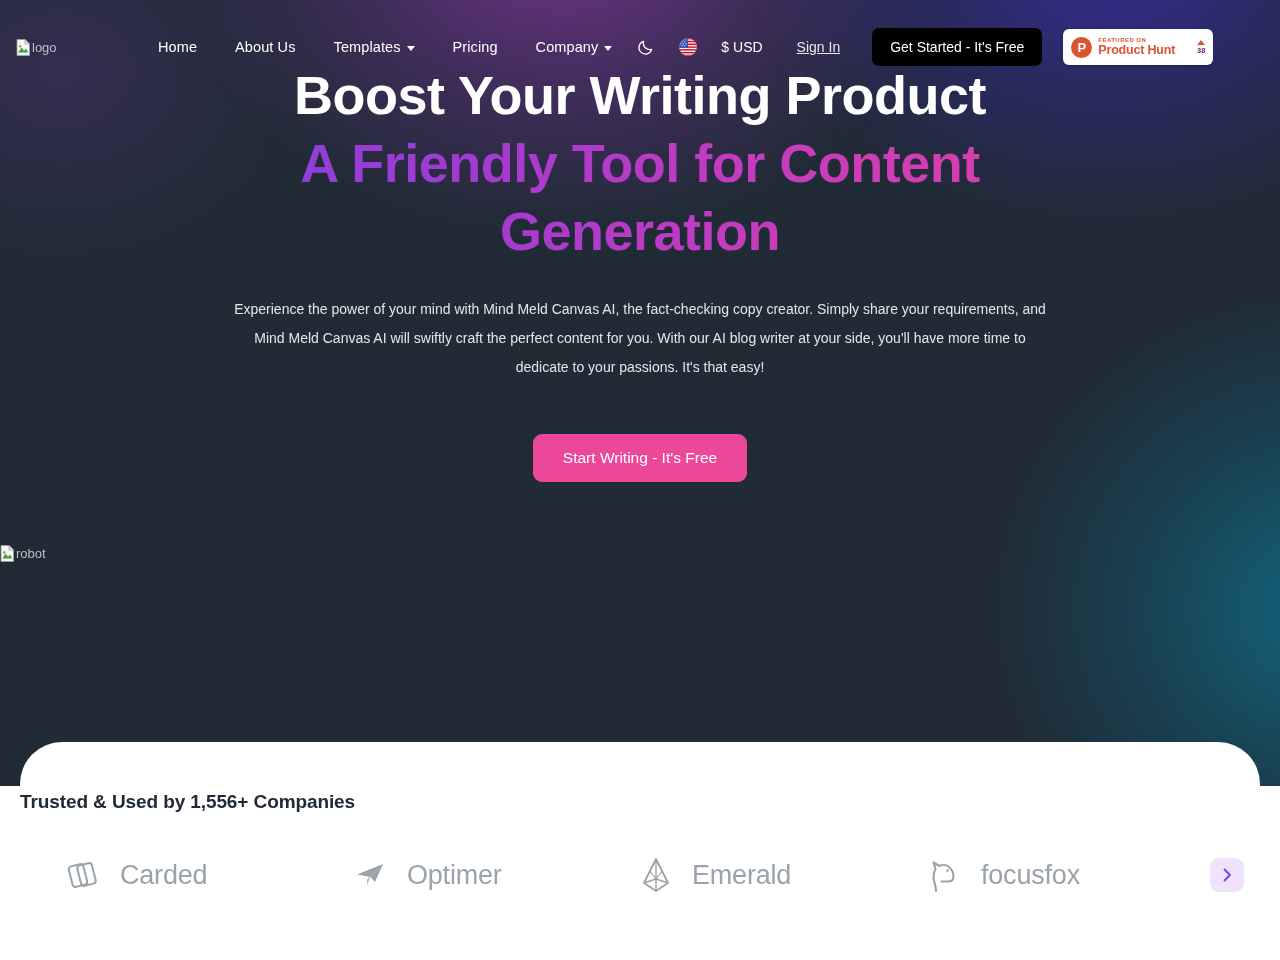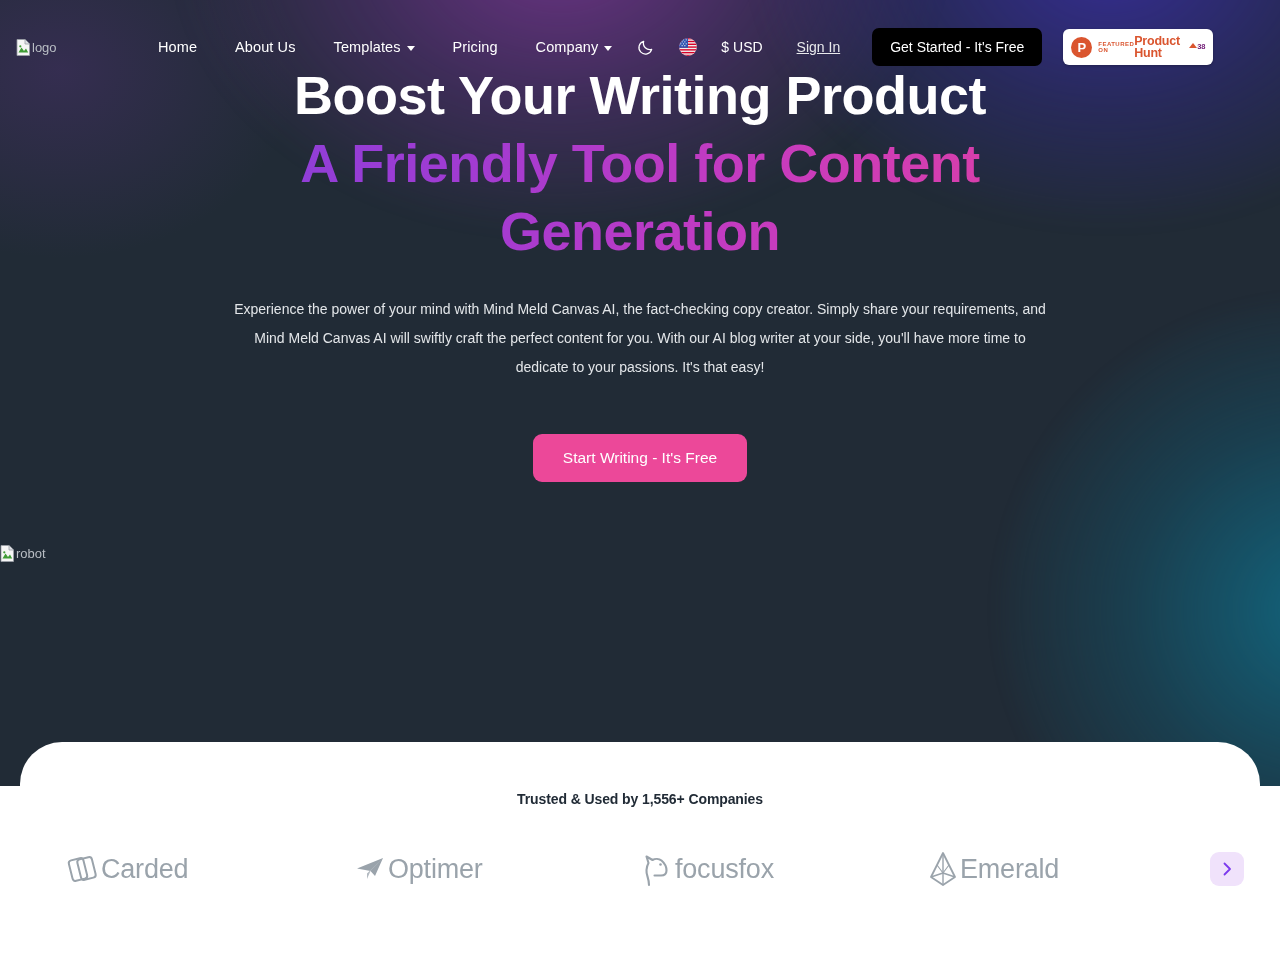--- a/index.html
+++ b/index.html
@@ -95,28 +95,28 @@
     display:flex;align-items:center;gap:6px;
     padding:0 8px;cursor:pointer;
     box-shadow:0 1px 3px rgba(0,0,0,.25);
   }
   .ph-logo{
     width:21px;height:21px;border-radius:50%;background:#DA552F;
     color:#fff;font-size:13px;font-weight:bold;
     display:flex;align-items:center;justify-content:center;flex:none;
     line-height:1;font-family:"Liberation Sans", sans-serif;
   }
-  .ph-text{display:flex;flex-direction:row;line-height:1;flex:1;align-items:center;}
+  .ph-text{display:flex;flex-direction:column;line-height:1;flex:1;}
   .ph-featured{
     font-size:6px;color:#DA552F;font-weight:bold;letter-spacing:.45px;
     text-transform:uppercase;margin-bottom:1px;
   }
   .ph-name{font-size:12.5px;color:#DA552F;font-weight:bold;letter-spacing:-.2px;}
   .ph-votes{
-    display:flex;flex-direction:row;align-items:flex-start;justify-content:center;
+    display:flex;flex-direction:column;align-items:flex-end;justify-content:center;
     color:#701a75;flex:none;width:16px;
   }
   .ph-caret{
     width:0;height:0;border-left:4px solid transparent;border-right:4px solid transparent;
     border-bottom:5px solid #DA552F;margin-bottom:2px;
   }
   .ph-count{font-size:7.5px;font-weight:bold;line-height:1;}
 
   
   .hero-content{
@@ -151,29 +151,29 @@
   .trusted-full{
     position:absolute;left:0;top:786px;width:1280px;height:174px;
     background:#ffffff;z-index:11;
   }
   .trusted-panel{
     position:absolute;left:20px;top:742px;width:1240px;height:218px;
     background:#ffffff;border-radius:42px 42px 0 0;z-index:12;
     overflow:hidden;
   }
   .trusted-title{
-    text-align:center;color:#212B36;font-size:14px;font-weight:bold;
+    color:#212B36;font-size:19px;font-weight:bold;
     padding-top:49px;letter-spacing:-.1px;
   }
   .logos-row{
     position:relative;display:flex;align-items:center;
     padding:0 46px;margin-top:44px;
   }
   .logo-item{
-    display:flex;align-items:center;gap:1px;
+    display:flex;align-items:center;gap:20px;
     color:#9AA3AB;font-size:27px;flex:1;
     white-space:nowrap;cursor:pointer;
   }
   .logo-item .mark{flex:none;display:flex;align-items:center;}
   .logo-label{letter-spacing:-.2px;}
   .carousel-next{
     position:absolute;right:16px;top:50%;transform:translateY(-50%);
     width:34px;height:34px;border-radius:9px;border:none;
     background:#F0E2FB;cursor:pointer;
     display:flex;align-items:center;justify-content:center;
@@ -342,42 +342,42 @@
         <svg width="34" height="34" viewBox="0 0 34 34">
           <path d="M4 16.5 L30 6 L22 24 L17.5 19 Z" fill="#9AA3AB"></path>
           <path d="M17.5 19 L30 6 L14 21.5 L14 27 Z" fill="#B3BAC1"></path>
         </svg>
       </span>
       <span class="logo-label">Optimer</span>
     </div>
 
     <div class="logo-item">
       <span class="mark">
+        <svg width="32" height="36" viewBox="0 0 32 36">
+          <path d="M16 2 L28 26 L16 34 L4 26 Z" fill="none" stroke="#9AA3AB" stroke-width="1.8" stroke-linejoin="round"></path>
+          <path d="M16 2 L16 34" fill="none" stroke="#9AA3AB" stroke-width="1.4"></path>
+          <path d="M4 26 L16 22 L28 26" fill="none" stroke="#9AA3AB" stroke-width="1.4" stroke-linejoin="round"></path>
+          <path d="M10 14 L16 22 L22 14" fill="none" stroke="#9AA3AB" stroke-width="1.1" stroke-linejoin="round"></path>
+        </svg>
+      </span>
+      <span class="logo-label">Emerald</span>
+    </div>
+
+    <div class="logo-item">
+      <span class="mark">
         <svg width="34" height="36" viewBox="0 0 34 36">
           <path d="M9 34 C9 27 6 24 6.5 19 C7 14.5 8.5 12 8.5 12 L6.5 5.5 L12.5 9
                    C15 7.5 19 7.5 21.5 9.5 C25 12.5 26.5 16 26.5 19.5
                    C26.5 23 24 24.5 21 24.5 L14.5 24.5" fill="none" stroke="#9AA3AB" stroke-width="2.1" stroke-linecap="round" stroke-linejoin="round"></path>
           <circle cx="20.5" cy="13.5" r="1.3" fill="#9AA3AB"></circle>
         </svg>
       </span>
       <span class="logo-label">focusfox</span>
     </div>
 
-    <div class="logo-item">
-      <span class="mark">
-        <svg width="32" height="36" viewBox="0 0 32 36">
-          <path d="M16 2 L28 26 L16 34 L4 26 Z" fill="none" stroke="#9AA3AB" stroke-width="1.8" stroke-linejoin="round"></path>
-          <path d="M16 2 L16 34" fill="none" stroke="#9AA3AB" stroke-width="1.4"></path>
-          <path d="M4 26 L16 22 L28 26" fill="none" stroke="#9AA3AB" stroke-width="1.4" stroke-linejoin="round"></path>
-          <path d="M10 14 L16 22 L22 14" fill="none" stroke="#9AA3AB" stroke-width="1.1" stroke-linejoin="round"></path>
-        </svg>
-      </span>
-      <span class="logo-label">Emerald</span>
-    </div>
-
     <button class="carousel-next">
       <svg width="14" height="14" viewBox="0 0 14 14">
         <path d="M4.5 1.5 L10 7 L4.5 12.5" fill="none" stroke="#7C3AED" stroke-width="1.8" stroke-linecap="round" stroke-linejoin="round"></path>
       </svg>
     </button>
 
   </div>
 </section>
 
 </body></html>

